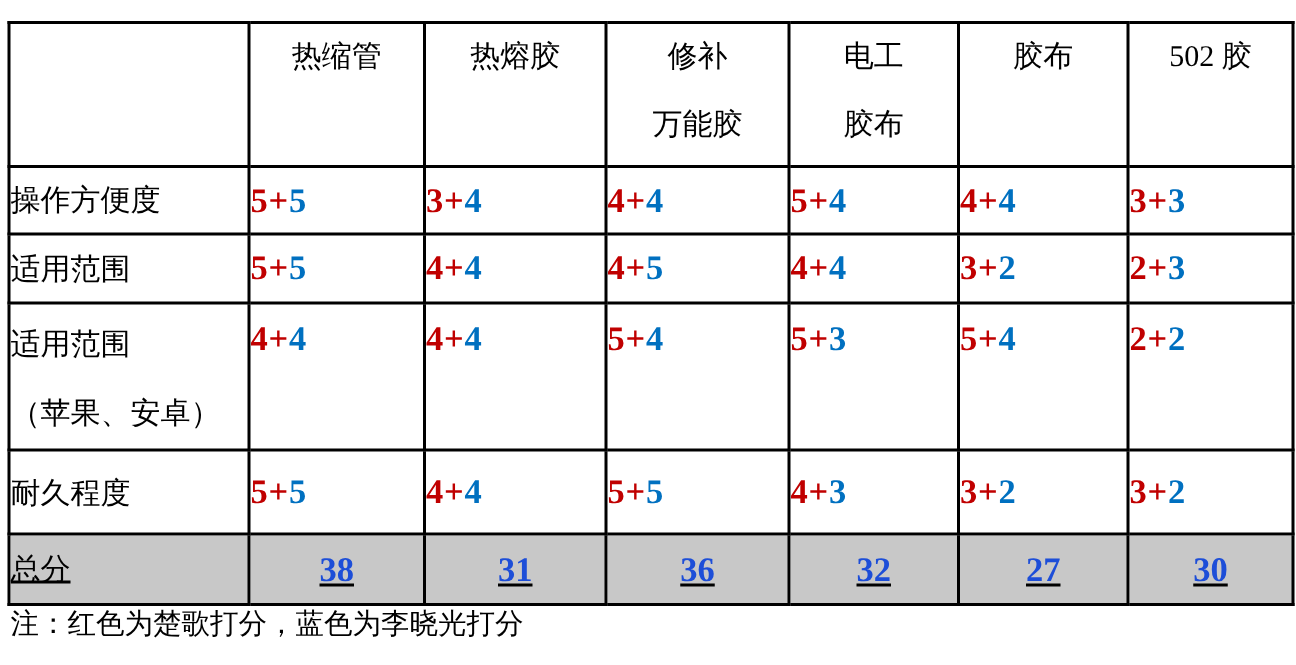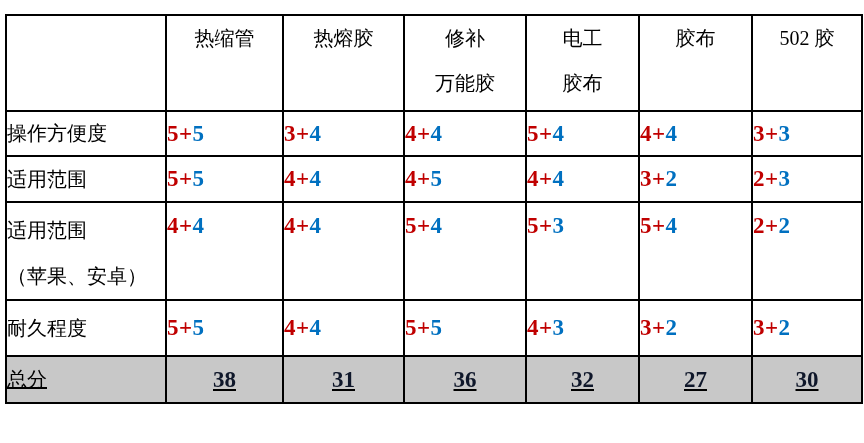--- a/index.html
+++ b/index.html
@@ -69,21 +69,21 @@
     vertical-align: middle;
     letter-spacing: 0.5px;
   }
   td.score .r, td.score .p { color: #c00000; }
   td.score .b { color: #0070c0; }
   td.total {
     font-size: 23px;
     font-weight: bold;
     text-align: center;
     vertical-align: middle;
-    color: #0f172a;
+    color: #1d4ed8;
   }
   .note {
     position: absolute;
     left: 7px;
     top: 403px;
     font-size: 19px;
     color: #000000;
     white-space: nowrap;
   }
 </style>
@@ -160,13 +160,14 @@
         <td class="total">38</td>
         <td class="total">31</td>
         <td class="total">36</td>
         <td class="total">32</td>
         <td class="total">27</td>
         <td class="total">30</td>
       </tr>
     </tbody>
   </table>
 
+  <div class="note">注：红色为楚歌打分，蓝色为李晓光打分</div>
 </div>
 
 </body></html>

